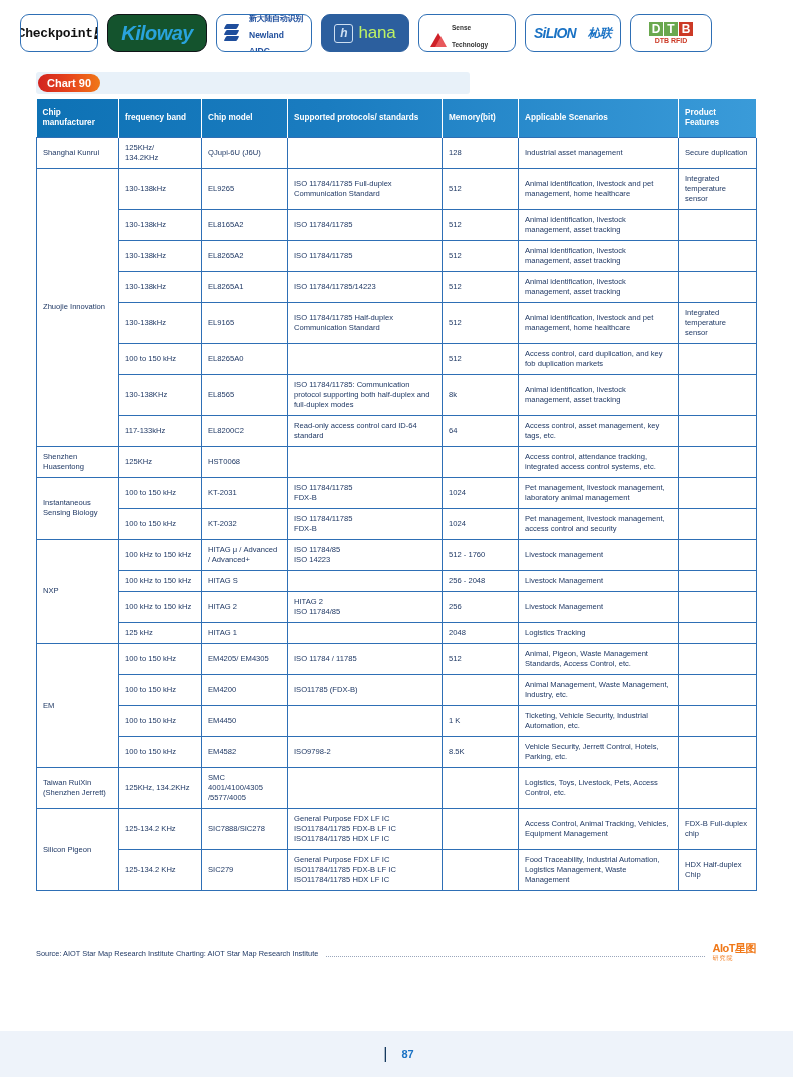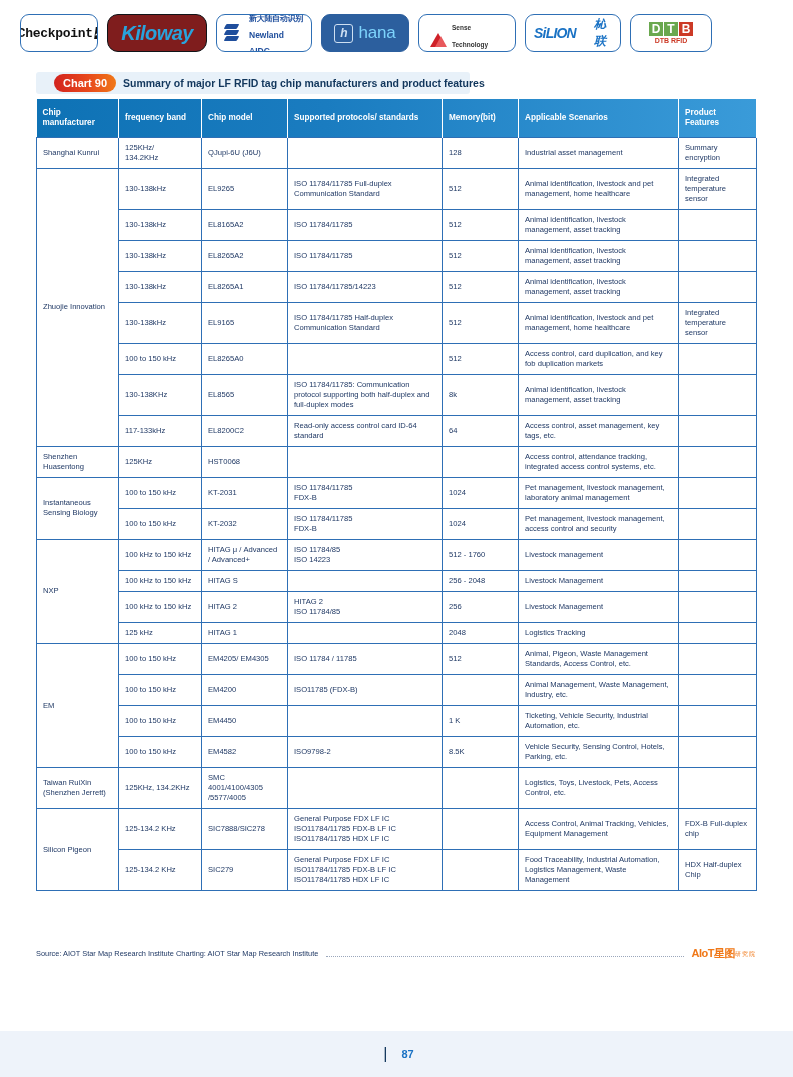--- a/index.html
+++ b/index.html
@@ -24,65 +24,65 @@
     background: #fff; display: flex; align-items: center; justify-content: center;
     padding: 0 8px; flex: 0 0 auto; overflow: hidden;
   }
   .logo-checkpoint { width: 78px; font-family: Liberation Mono, monospace; }
   .logo-checkpoint .cp-text { font-size: 13px; font-weight: bold; color: #111; letter-spacing: -.3px; }
   .logo-checkpoint .cp-mark {
     display:inline-block; width:12px; height:12px; background:#111; color:#fff;
     font-size:9px; line-height:12px; text-align:center; margin-left:2px; transform: skewX(-8deg);
   }
 
-  .logo-kiloway { width: 100px; background:#7f1d1d; border-color:#101418; border-radius:11px;}
+  .logo-kiloway { width: 100px; background:#14532d; border-color:#101418; border-radius:11px;}
   .logo-kiloway .kw { font-size:20px; font-weight:bold; color:#29a3dc; font-style:italic; letter-spacing:-.6px;}
 
   .logo-newland { width: 96px; flex-direction: row; gap:10px; }
   .nl-diamond { width: 14px; height: 18px; position: relative; flex:0 0 auto;}
   .nl-diamond i { position:absolute; left:0; width:13px; height:5px; background:#1f4e9c; transform: skewX(-28deg); border-radius:1px;}
   .nl-diamond i:nth-child(1){ top:0; }
   .nl-diamond i:nth-child(2){ top:6px; }
   .nl-diamond i:nth-child(3){ top:12px; }
   .nl-text { line-height:1.05; }
   .nl-cn { font-size:8px; font-weight:bold; color:#1f4e9c; letter-spacing:-.3px;}
   .nl-en { font-size:8.5px; font-weight:bold; color:#1f4e9c; }
 
   .logo-hana { width: 88px; background:#2c5f9e; border-color:#2c5f9e; flex-direction:row; gap:5px; }
   .hana-mark { width:19px; height:19px; border:1.5px solid #cfe0f2; border-radius:3px; color:#cfe0f2; font-size:12px; font-weight:bold; display:flex; align-items:center; justify-content:center; font-style:italic;}
-  .hana-text { font-size:17px; color:#7dd3fc; letter-spacing:-.2px;}
+  .hana-text { font-size:17px; color:#bef264; letter-spacing:-.2px;}
 
   .logo-sense { width: 98px; flex-direction: row; gap:3px;align-items:flex-end;}
   .sense-tri { width:22px; height:20px; position:relative; flex:0 0 auto;}
   .sense-tri .t1 { position:absolute; bottom:4px; left:3px; width:0;height:0; border-left:8px solid transparent;border-right:8px solid transparent;border-bottom:14px solid #cf2128;}
   .sense-tri .t2 { position:absolute; bottom:4px; left:8px; width:0;height:0; border-left:6px solid transparent;border-right:6px solid transparent;border-bottom:11px solid #e8595c;}
   .sense-txt { line-height:1.1;}
   .sense-cn { font-size:10px; font-weight:bold; color:#cf2128; letter-spacing:-.5px;}
   .sense-en { font-size:6.5px; font-weight:bold; color:#333;}
   .sense-en b { color:#cf2128; font-style:italic; font-size:13px;}
 
   .logo-silion { width: 96px; }
   .sl-txt { font-size:14px; font-weight:bold; font-style:italic; color:#1a72c4; letter-spacing:-.8px;}
-  .sl-cn { font-size:12px; font-weight:bold; font-style:italic; color:#1a72c4; margin-left:18px;}
+  .sl-cn { font-size:12px; font-weight:bold; font-style:italic; color:#1a72c4; margin-left:12px;}
 
   .logo-dtb { width: 82px; flex-direction: column; gap:1px;}
   .dtb-row { display:flex; gap:1px; }
   .dtb-row span { background:#6aa84f; color:#fff; font-weight:bold; font-size:12px; width:14px; height:14px; display:flex; align-items:center; justify-content:center;}
   .dtb-row span.r { background:#cc3a26; }
   .dtb-sub { font-size:7px; font-weight:bold; color:#cc3a26;}
 
   
   .chart-title-bar {
     position:absolute; left:36px; top:72px; width:434px; height:22px;
     background:#e8f1f9; border-radius:3px; display:flex; align-items:center;
   }
   .chart-badge {
     background: linear-gradient(to right, #d2231f 0%, #e8491c 55%, #f07818 100%);
     color:#fff; font-size:11px; font-weight:bold; border-radius:11px;
-    padding: 3px 9px; margin-left:18px; white-space:nowrap;
+    padding: 3px 9px; margin-left:2px; white-space:nowrap;
   }
   .chart-title-text { font-size:10.5px; font-weight:bold; color:#11365c; margin-left:7px; white-space:nowrap;}
 
   
   .tbl-wrap { position:absolute; left:36px; top:99px; width:720px; }
   table.main { border-collapse: collapse; width:720px; table-layout: fixed; }
   table.main th {
     color:#fff; font-size:8.2px; font-weight:bold; text-align:left;
     padding:6px 6px; vertical-align: middle; border-right:1.5px solid #fff;
     height:38px; line-height:1.22;
@@ -105,21 +105,21 @@
   col.c6 { width:160px; }
   col.c7 { width:78px; }
 
   
   .source-row {
     position:absolute; left:36px; top:941px; width:720px; height:24px;
     display:flex; align-items:center;
   }
   .source-txt { font-size:7.4px; color:#1f3864; white-space:nowrap; }
   .source-dots { flex:1; border-bottom:1px dotted #9aa6bb; margin:0 8px; height:7px;}
-  .aiot-logo { display:flex; flex-direction:row; align-items:flex-end; flex:0 0 auto; }
+  .aiot-logo { display:flex; flex-direction:column; align-items:flex-start; flex:0 0 auto; }
   .aiot-main { font-size:11px; font-weight:bold; color:#f07818; letter-spacing:-.5px; line-height:1;}
   .aiot-sub { font-size:6px; color:#f07818; letter-spacing:1px; line-height:1.4;}
 
   
   .footer-bar {
     position:absolute; left:0; bottom:0; width:793px; height:46px;
     background:#eef3fa; display:flex; align-items:center; justify-content:center;
   }
   .footer-text { font-size:10px; font-weight:bold; color:#11365c; letter-spacing:.1px;}
   .footer-sep { color:#11365c; margin:0 4px;}
@@ -177,21 +177,20 @@
       <span>D</span>
       <span>T</span>
       <span class="r">B</span>
     </span>
     <span class="dtb-sub">DTB RFID</span>
   </div>
 </div>
 
 <div class="chart-title-bar">
   <span class="chart-badge">Chart 90</span>
-  <span class="chart-title-text">Summary of major LF RFID tag chip manufacturers and product features</span>
 </div>
 
 <div class="tbl-wrap">
   <table class="main">
     <colgroup>
       <col class="c1">
         <col class="c2">
         <col class="c3">
         <col class="c4">
         <col class="c5">
@@ -211,21 +210,21 @@
     </thead>
     <tbody id="table-body">
         <tr>
           <td class="ctr" rowspan="1">Shanghai Kunrui</td>
           <td class="nowrapish">125KHz/
 134.2KHz</td>
           <td class="nowrapish">QJupi-6U (J6U)</td>
           <td class="nowrapish"></td>
           <td class="nowrapish">128</td>
           <td class="nowrapish">Industrial asset management</td>
-          <td class="nowrapish">Summary encryption</td>
+          <td class="nowrapish">Secure duplication</td>
         </tr>
         <tr>
           <td class="ctr" rowspan="8">Zhuojie Innovation</td>
           <td class="nowrapish">130-138kHz</td>
           <td class="nowrapish">EL9265</td>
           <td class="nowrapish">ISO 11784/11785 Full-duplex Communication Standard</td>
           <td class="nowrapish">512</td>
           <td class="nowrapish">Animal identification, livestock and pet management, home healthcare</td>
           <td class="nowrapish">Integrated temperature sensor</td>
         </tr>
@@ -371,21 +370,21 @@
           <td class="nowrapish"></td>
           <td class="nowrapish">1 K</td>
           <td class="nowrapish">Ticketing, Vehicle Security, Industrial Automation, etc.</td>
           <td class="nowrapish"></td>
         </tr>
         <tr>
           <td class="nowrapish">100 to 150 kHz</td>
           <td class="nowrapish">EM4582</td>
           <td class="nowrapish">ISO9798-2</td>
           <td class="nowrapish">8.5K</td>
-          <td class="nowrapish">Vehicle Security, Sensing Control, Hotels, Parking, etc.</td>
+          <td class="nowrapish">Vehicle Security, Jerrett Control, Hotels, Parking, etc.</td>
           <td class="nowrapish"></td>
         </tr>
         <tr>
           <td class="ctr" rowspan="1">Taiwan RuiXin (Shenzhen Jerrett)</td>
           <td class="nowrapish">125KHz, 134.2KHz</td>
           <td class="nowrapish">SMC 4001/4100/4305 /5577/4005</td>
           <td class="nowrapish"></td>
           <td class="nowrapish"></td>
           <td class="nowrapish">Logistics, Toys, Livestock, Pets, Access Control, etc.</td>
           <td class="nowrapish"></td>

